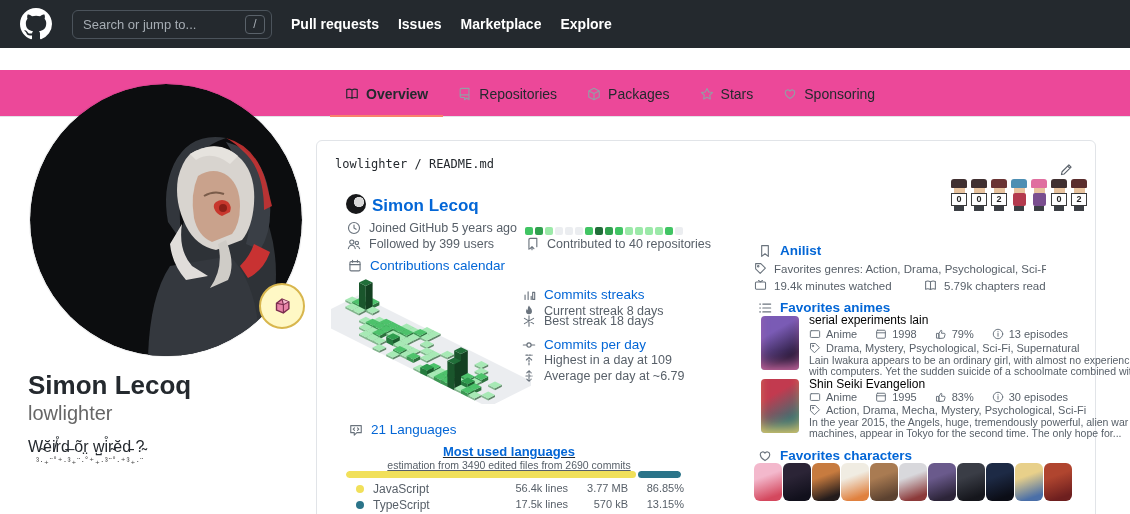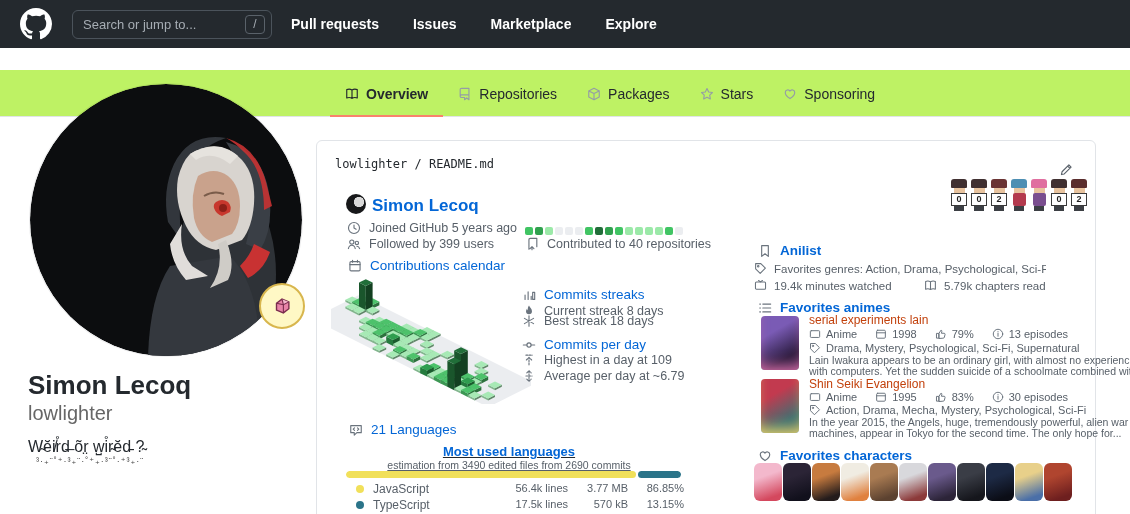--- a/index.html
+++ b/index.html
@@ -7,25 +7,25 @@
   body { font-family:"Liberation Sans","DejaVu Sans",sans-serif; color:#24292e; }
   .page { position:relative; width:1130px; height:514px; overflow:hidden; background:#fff; }
 
   
   .navbar { position:absolute; top:0; left:0; width:1130px; height:48px; background:#24292e; display:flex; align-items:center; }
   .gh-logo { position:absolute; left:20px; top:8px; width:32px; height:32px; fill:#fff; }
   .searchbox { position:absolute; left:72px; top:10px; width:200px; height:29px; border:1px solid #4b535b; border-radius:6px; background:#24292e; display:flex; align-items:center; padding:0 6px 0 10px; }
   .searchbox input { flex:1; background:transparent; border:none; outline:none; color:#b9c0c7; font-size:13px; font-family:inherit; min-width:0; }
   .searchbox input::placeholder { color:#a6adb4; }
   .slash-key { width:20px; height:19px; border:1px solid #5a626a; border-radius:4px; color:#a6adb4; font-size:12px; line-height:17px; text-align:center; flex:none; }
-  .nav-links { position:absolute; left:291px; top:0; height:48px; display:flex; align-items:center; gap:34px; }
+  .nav-links { position:absolute; left:291px; top:0; height:48px; display:flex; align-items:center; gap:19px; }
   .nav-links a { color:#fff; font-size:14px; font-weight:bold; text-decoration:none; white-space:nowrap; }
 
   
-  .tabs-wrap { position:absolute; top:70px; left:0; width:1130px; height:47px; border-bottom:1px solid #e1e4e8; background:#bef264; }
+  .tabs-wrap { position:absolute; top:70px; left:0; width:1130px; height:47px; border-bottom:1px solid #e1e4e8; background:#ec4899; }
   .tabs { position:absolute; left:330px; top:0; height:47px; display:flex; }
   .tab { display:flex; align-items:center; gap:7px; padding:0 15px; height:47px; font-size:14px; color:#24292e; cursor:pointer; }
   .tab .oi { color:#959da5; }
   .tab.active { font-weight:bold; box-shadow:inset 0 -2px 0 #f9826c; }
   .tab.active .oi { color:#24292e; }
 
   
   .avatar { position:absolute; left:30px; top:84px; width:272px; height:272px; border-radius:50%; overflow:hidden; z-index:3; box-shadow:0 0 0 1px rgba(27,31,35,.08); }
   .status-badge { position:absolute; left:259px; top:283px; width:46px; height:46px; border-radius:50%; background:#fff8c5; border:2px solid #d8b64d; z-index:4; display:flex; align-items:center; justify-content:center; }
   .profile-name { position:absolute; left:28px; top:370px; font-size:26px; font-weight:bold; color:#24292e; line-height:1.2; }
@@ -57,21 +57,21 @@
   .lang-lines { position:absolute; right:116px; top:0; width:80px; text-align:right; font-size:11px; }
   .lang-size { position:absolute; right:56px; top:0; width:55px; text-align:right; font-size:11px; }
   .lang-pct { position:absolute; right:0; top:0; width:50px; text-align:right; font-size:11px; }
 
   
   .r-head { position:absolute; display:flex; align-items:center; gap:8px; font-size:13.5px; font-weight:bold; color:#0366d6; white-space:nowrap; cursor:pointer; }
   .r-head .oi { color:#6a737d; }
   .r-meta { position:absolute; display:flex; align-items:center; gap:7px; font-size:11.5px; color:#586069; white-space:nowrap; overflow:hidden; }
   .r-meta .oi { width:13px; height:13px; color:#6a737d; flex:none; }
   .anime-thumb { position:absolute; width:38px; height:54px; border-radius:4px; }
-  .anime-title { position:absolute; font-size:12px; color:#c2410c; cursor:pointer; white-space:nowrap; }
+  .anime-title { position:absolute; font-size:12px; color:#000000; cursor:pointer; white-space:nowrap; }
   .anime-meta { position:absolute; display:flex; align-items:center; gap:5px; font-size:11px; color:#586069; white-space:nowrap; }
   .anime-meta .oi { width:12px; height:12px; color:#6a737d; }
   .anime-meta .gap { width:8px; }
   .anime-desc { position:absolute; font-size:10.5px; color:#586069; white-space:nowrap; }
   .charav { display:inline-block; width:28px; height:38px; border-radius:6px; margin-right:1px; cursor:pointer; }
   .char-row { position:absolute; left:437px; top:322px; white-space:nowrap; }
 
   
   .pixel-row { position:absolute; left:633px; top:38px; display:flex; align-items:flex-end; gap:2px; }
   .pix { width:18px; display:flex; flex-direction:column; align-items:center; image-rendering:pixelated; }

